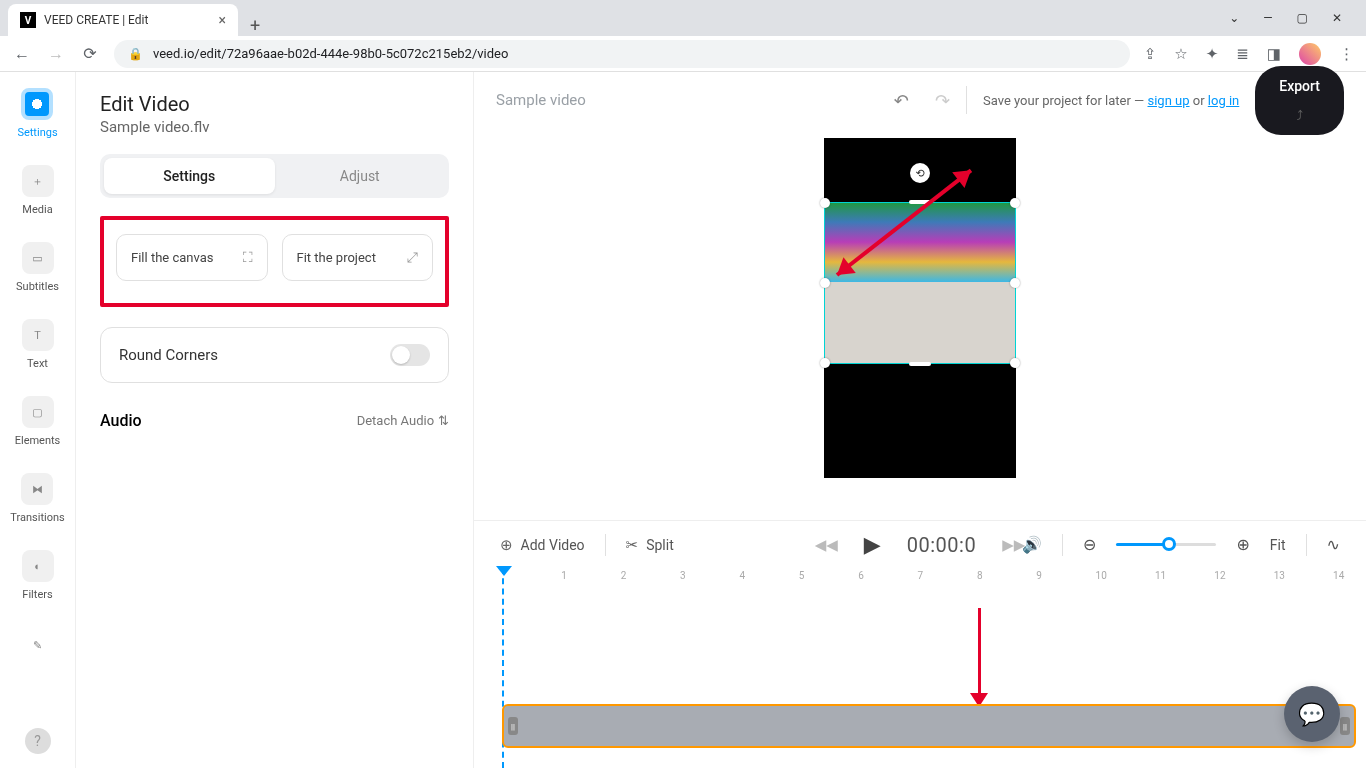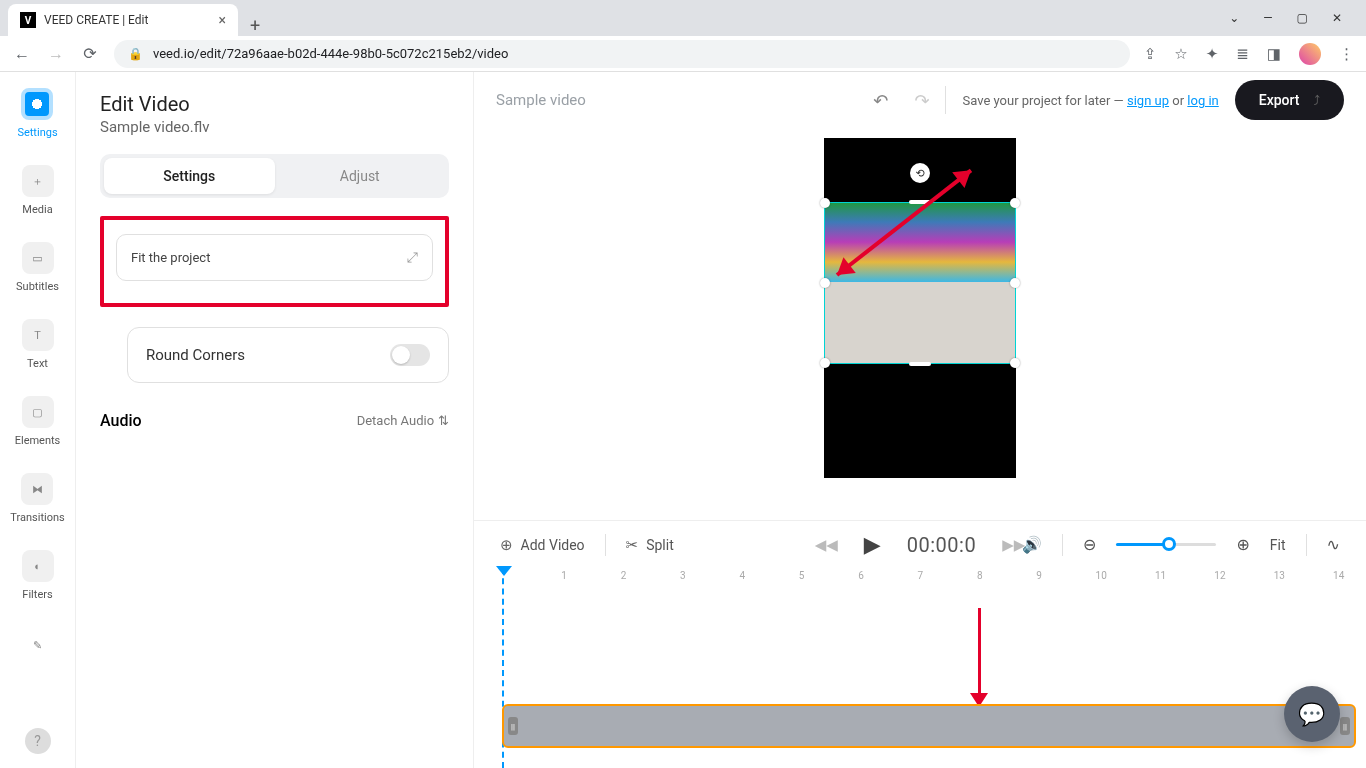--- a/index.html
+++ b/index.html
@@ -27,35 +27,35 @@
 .panel h1 { font-size:20px; font-weight:400; color:#222; }
 .panel .sub { font-size:15px; color:#666; margin-top:2px; }
 .seg { background:#f0f1f3; border-radius:10px; display:flex; margin-top:18px; padding:4px; }
 .seg-btn { flex:1; text-align:center; padding:10px 0; font-size:14px; color:#888; border-radius:8px; cursor:pointer; }
 .seg-btn.active { background:#fff; color:#222; font-weight:500; box-shadow:0 1px 3px rgba(0,0,0,.08); }
 .highlight-box { border:4px solid #e4002b; border-radius:2px; margin-top:18px; padding:14px 12px 22px; }
 .sect-title { font-size:15px; color:#333; font-weight:500; margin-bottom:16px; }
 .btn-row { display:flex; gap:14px; }
 .opt-btn { flex:1; border:1px solid #e0e0e0; border-radius:10px; padding:14px; display:flex; align-items:center; justify-content:space-between; font-size:13px; color:#444; cursor:pointer; background:#fff; }
 .opt-ic { color:#999; font-size:14px; }
-.card { border:1px solid #e0e0e0; border-radius:12px; padding:16px 18px; margin-top:20px; display:flex; align-items:center; justify-content:space-between; font-size:15px; color:#333;margin-left:27px; }
+.card { border:1px solid #e0e0e0; border-radius:12px; padding:16px 18px; margin-top:20px; display:flex; align-items:center; justify-content:space-between; font-size:15px; color:#333; }
 .toggle { width:40px; height:22px; background:#e5e5e5; border-radius:12px; position:relative; }
 .toggle::after { content:''; position:absolute; width:18px; height:18px; background:#fff; border-radius:50%; top:2px; left:2px; box-shadow:0 1px 2px rgba(0,0,0,.2); }
 .aud-row { display:flex; justify-content:space-between; align-items:center; margin-top:28px; }
 .aud-row h3 { font-size:16px; font-weight:500; }
 .detach { font-size:13px; color:#777; display:flex; align-items:flex-end; gap:4px; }
 .canvas-area { flex:1; display:flex; flex-direction:column; }
 .top-bar { height:56px; display:flex; align-items:center; padding:0 22px; gap:16px; }
 .proj-name { color:#9aa0a6; font-size:15px; }
 .undo-redo { margin-left:auto; display:flex; gap:26px; color:#888; font-size:18px; }
 .redo { color:#ccc; }
 .divider { width:1px; height:28px; background:#e0e0e0; }
 .save-txt { font-size:13px; color:#666; }
 .link { color:#0098fd; text-decoration:underline; }
-.export-btn { background:#19191f; color:#fff; border-radius:26px; padding:12px 24px; font-size:14px; font-weight:500; display:flex; align-items:center; gap:14px; cursor:pointer; }
+.export-btn { background:#19191f; color:#fff; border-radius:26px; padding:12px 24px; font-size:14px; font-weight:500; display:flex; align-items:center; gap:14px; cursor:pointer;flex-direction:column; }
 .upload-ic { color:#666; font-size:13px; }
 .preview { flex:1; display:flex; align-items:flex-start; justify-content:center; padding-top:10px; }
 .video-box { width:192px; height:340px; background:#000; position:relative; }
 .frame-sel { position:absolute; left:0; right:0; top:64px; height:162px; border:1px solid #00d4d4; }
 .handle { width:10px; height:10px; background:#fff; border-radius:50%; position:absolute; box-shadow:0 0 2px rgba(0,0,0,.4); }
 .h-tl{top:-5px;left:-5px}.h-tr{top:-5px;right:-5px}.h-bl{bottom:-5px;left:-5px}.h-br{bottom:-5px;right:-5px}
 .h-ml{top:50%;left:-5px;margin-top:-5px}.h-mr{top:50%;right:-5px;margin-top:-5px}
 .h-bar{width:22px;height:4px;background:#fff;border-radius:2px;position:absolute;left:50%;margin-left:-11px}
 .h-tb{top:-3px}.h-bb{bottom:-3px}
 .rotate-h{width:20px;height:20px;background:#fff;border-radius:50%;position:absolute;top:-40px;left:50%;margin-left:-10px;display:flex;align-items:center;justify-content:center;font-size:11px;color:#333}
@@ -168,20 +168,24 @@
   <div class="panel">
     <h1>Edit Video</h1>
     <div class="sub">Sample video.flv</div>
     <div class="seg">
       <div class="seg-btn active">Settings</div>
       <div class="seg-btn">Adjust</div>
     </div>
     <div class="highlight-box">
       <div class="btn-row">
         <div class="opt-btn">
+          <span>Fill the canvas</span>
+          <span class="opt-ic">⛶</span>
+        </div>
+        <div class="opt-btn">
           <span>Fit the project</span>
           <span class="opt-ic">⤢</span>
         </div>
       </div>
     </div>
     <div class="card">
       <span>Round Corners</span>
       <div class="toggle"></div>
     </div>
     <div class="aud-row">

